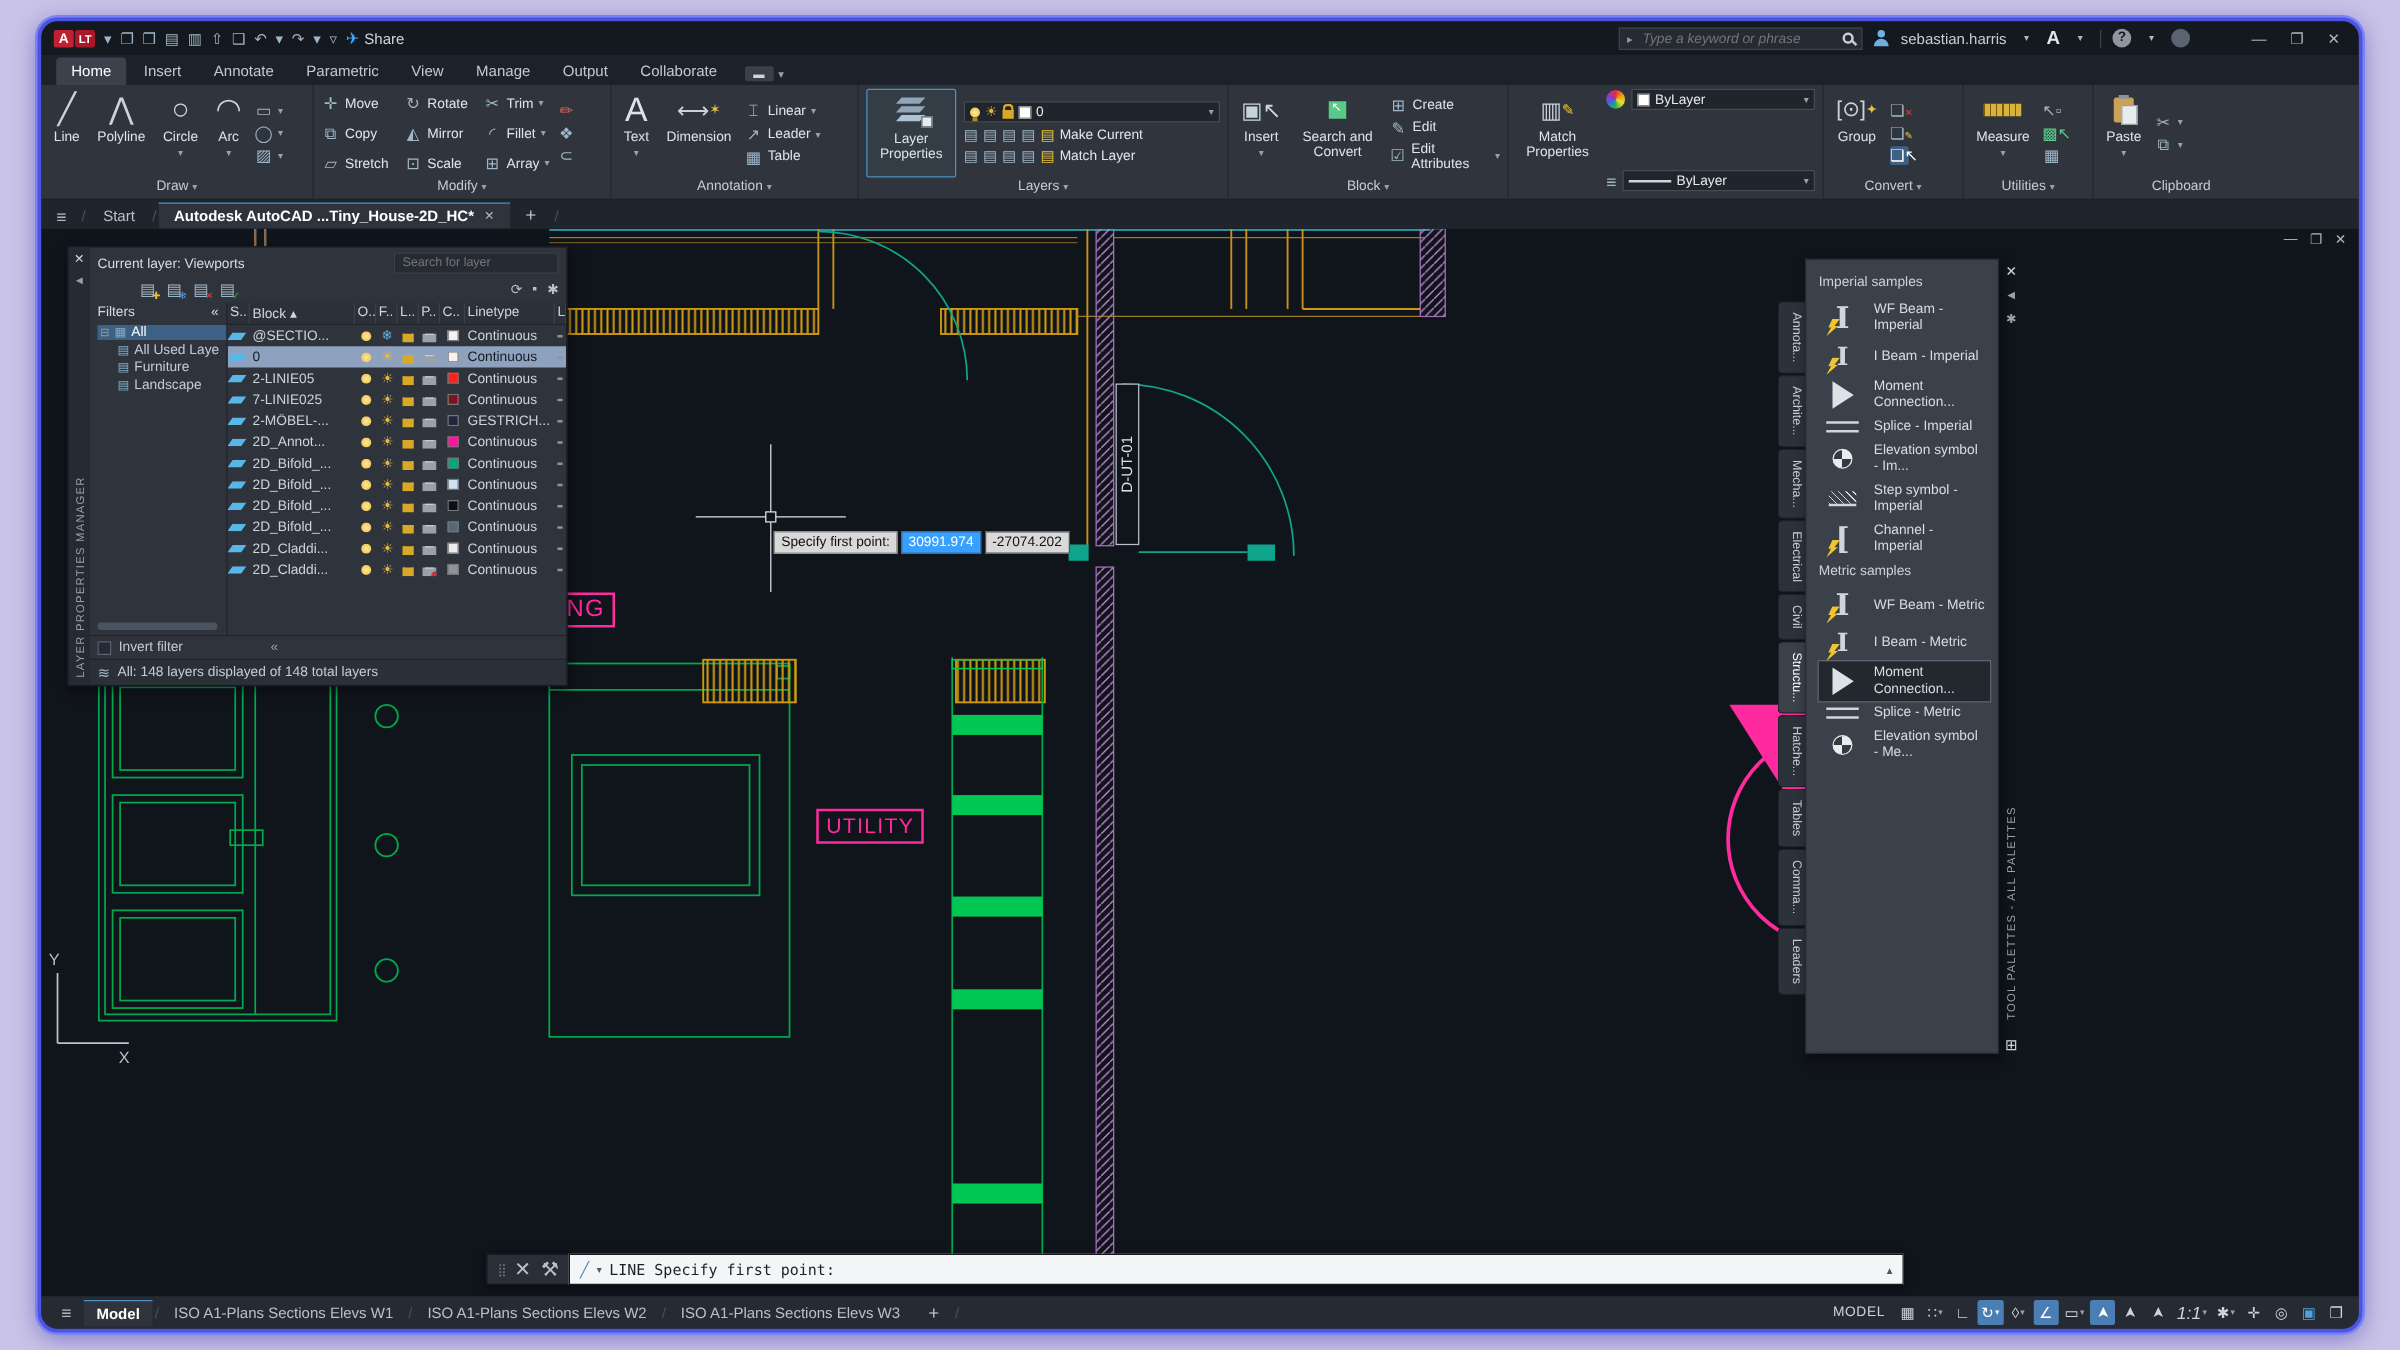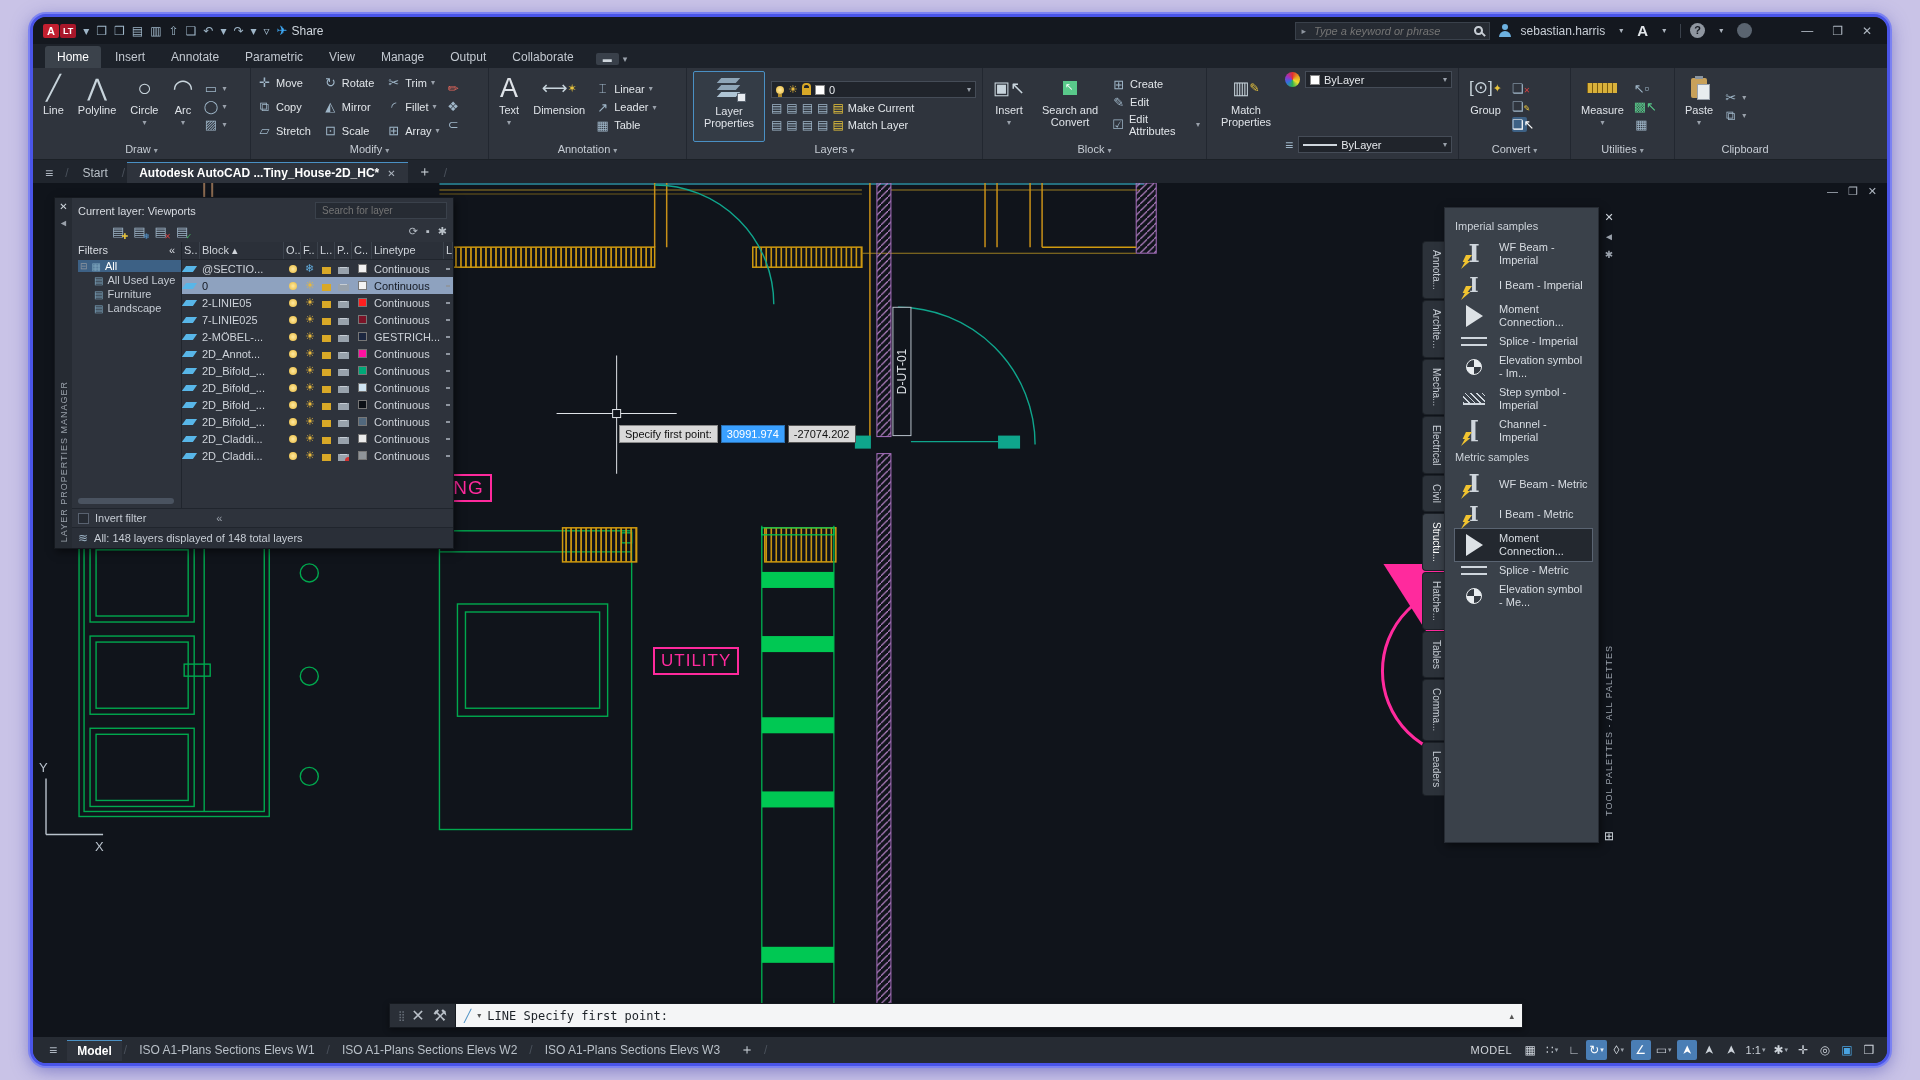--- a/index.html
+++ b/index.html
@@ -1208,21 +1208,21 @@
           <button class="sbi active">
             <span class="up">➤</span>
           </button>
           <button class="sbi">
             <span class="up">➤</span>
           </button>
           <button class="sbi">
             <span class="up">➤</span>
           </button>
           <button class="sbi">
-            <span style="font-size: 11px;">1:1</span>
+            <span style="font-size: 14px; font-style: italic;">1:1</span>
             <span class="dd">▾</span>
           </button>
           <button class="sbi">
             <span>✱</span>
             <span class="dd">▾</span>
           </button>
           <button class="sbi">
             <span>✛</span>
           </button>
           <button class="sbi">

